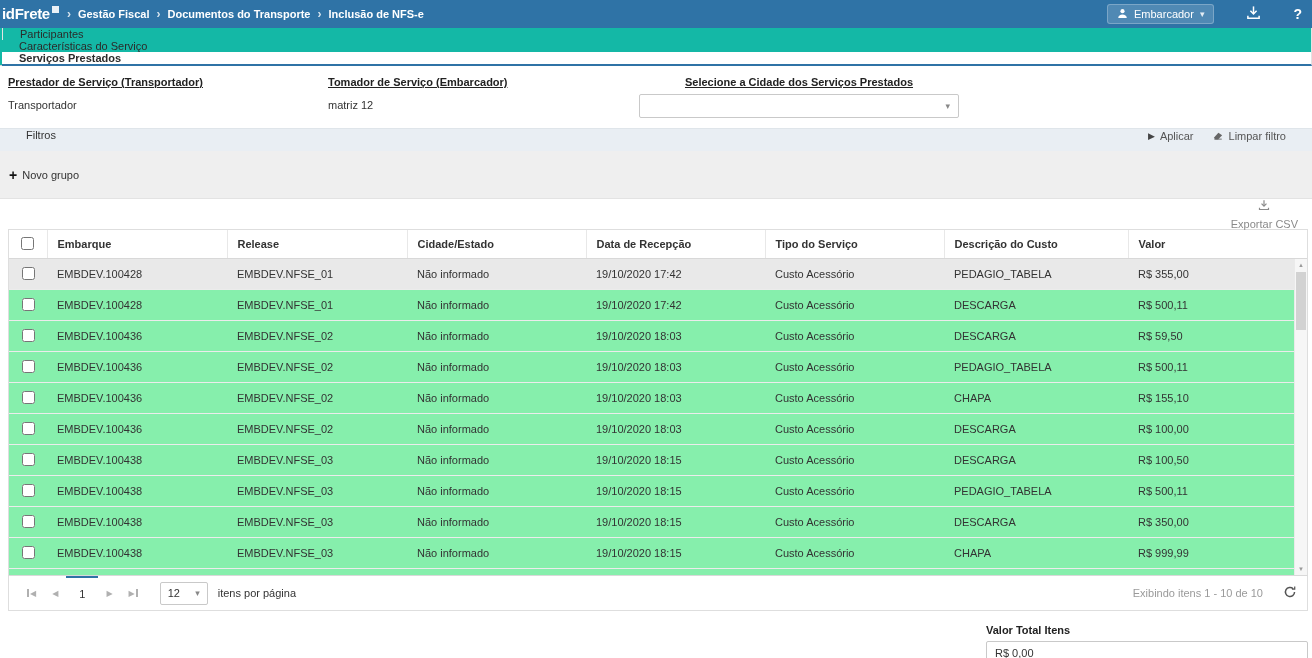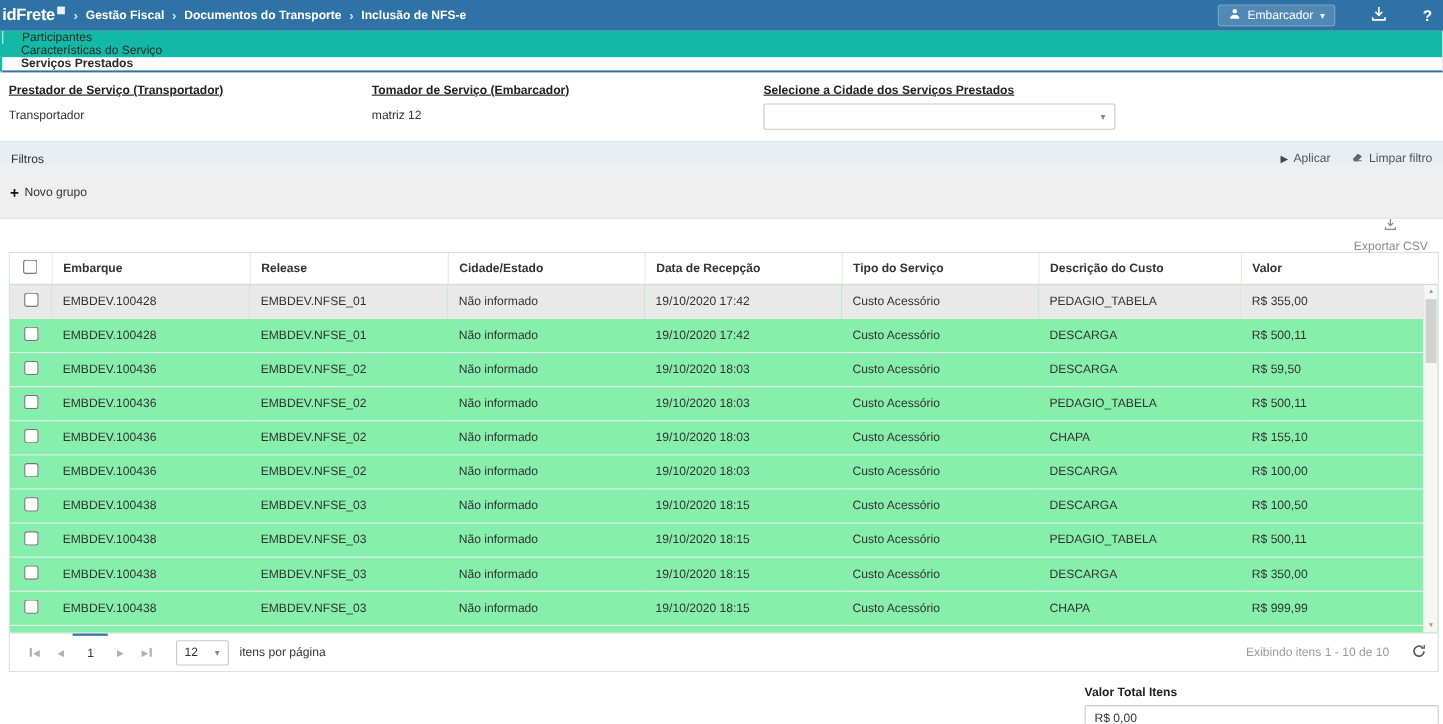--- a/index.html
+++ b/index.html
@@ -22,29 +22,29 @@
 
   
   .tabstrip { height:38px; display:flex; align-items:stretch; background:#14b8a6; border-bottom:1px solid #d9d9d9; padding-left:2px;flex-direction:column; }
   .tab { display:flex; align-items:center; padding:0 17px; border-right:1px solid #e3e3e3; color:#2b2b2b; cursor:pointer; white-space:nowrap; }
   .tab:first-child { border-left:1px solid #e3e3e3; }
   .tab.active { font-weight:bold; border-bottom:2px solid #2f73a6; background:#fff; }
 
   
   .form-row { position:relative; height:62px; background:#fff; }
   .fcol { position:absolute; top:10px; }
-  .fcol1 { left:8px; } .fcol2 { left:338px; } .fcol3 { left:694px; }
+  .fcol1 { left:8px; } .fcol2 { left:328px; } .fcol3 { left:639px;text-align:center; }
   .flabel { font-weight:bold; color:#222;text-decoration:underline; }
   .fvalue { margin-top:11px; color:#333; }
   .dropdown { width:320px; height:24px; margin-top:6px; border:1px solid #c9c9c9; border-radius:2px; background:#fff; display:flex; align-items:center; padding:0 8px; cursor:pointer; }
   .dropdown .dd-value { flex:1; color:#555; }
   .dropdown .caret { color:#888; font-size:9px; }
 
   
-  .filters-bar { height:23px; background:#e9eef3; border-top:1px solid #dfe5ea; display:flex; align-items:flex-end; padding:0 10px; }
+  .filters-bar { height:23px; background:#e9eef3; border-top:1px solid #dfe5ea; display:flex; align-items:flex-start; padding:0 26px; }
   .filters-actions { margin-left:auto; display:flex; align-items:center; gap:18px; color:#555; }
   .f-action { display:flex; align-items:center; gap:5px; cursor:pointer; }
   .f-action .play { font-size:9px; color:#444; }
 
   
   .group-band { height:48px; background:#efefef; border-bottom:1px solid #e3e3e3; display:flex; align-items:center; padding:0 9px; }
   .new-group { display:inline-flex; align-items:center; gap:5px; color:#333; cursor:pointer; }
   .new-group .plus { font-size:14px; font-weight:bold; color:#111; line-height:10px; }
 
   

